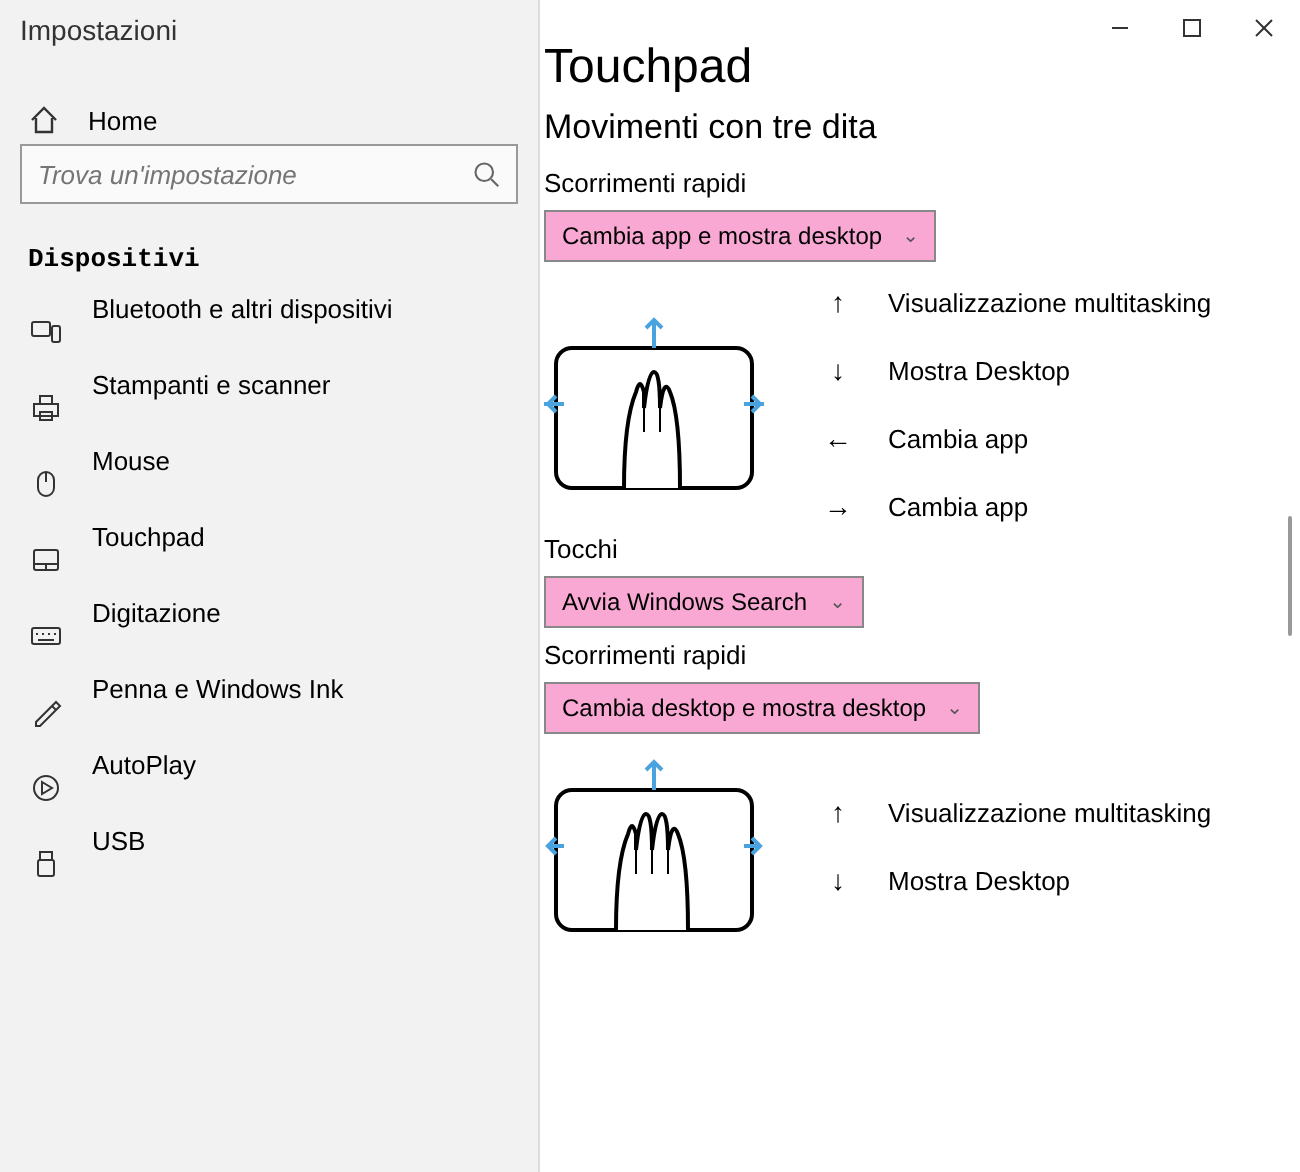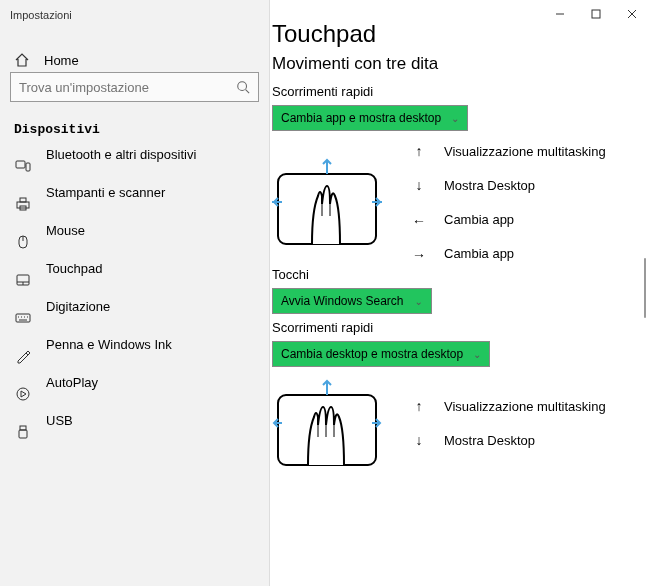--- a/index.html
+++ b/index.html
@@ -1,33 +1,33 @@
 <!DOCTYPE html>
 <html><head>
 <meta charset="utf-8">
 <style>
 * { margin: 0; padding: 0; box-sizing: border-box; font-family: "Segoe UI", Arial, sans-serif; }
 body { width: 650px; height: 586px; background: #fff; display: flex; overflow: hidden; font-size: 13px; color: #000; }
 .sidebar { width: 270px; background: #f2f2f2; display: flex; flex-direction: column; border-right: 1px solid #ddd; }
-.titlebar { height: 30px; display: flex; align-items: center; padding-left: 10px; font-size: 11px; color: #333; }
+.titlebar { height: 30px; display: flex; align-items: center; padding-left: 10px; font-size: 14px; color: #333; }
 .home-row { display: flex; align-items: flex-end; height: 38px; padding-left: 14px; gap: 14px; cursor: pointer; }
 .search-box { margin: 4px 10px 10px 10px; border: 1px solid #999; height: 30px; display: flex; align-items: center; padding: 0 8px; background: #fafafa; }
-.search-box input { flex: 1; border: none; background: transparent; font-size: 13px; color: #666; outline: none; }
+.search-box input { flex: 1; border: none; background: transparent; font-size: 13px; font-style: italic; color: #666; outline: none; }
 .category { padding: 10px 14px; font-weight: 600; font-size: 13px; font-family: Liberation Mono, monospace; }
 .nav-list { display: flex; flex-direction: column; }
 .nav-item { display: flex; height: 38px; padding-left: 14px; gap: 14px; cursor: pointer; font-size: 13px; }
 .nav-item .ic { width: 18px; display: flex; justify-content: center; align-items: center; }
 .main { flex: 1; position: relative; background: #fff; overflow: hidden; }
 .window-controls { position: absolute; top: 0; right: 0; display: flex; }
 .wc { width: 36px; height: 28px; display: flex; align-items: center; justify-content: center; cursor: pointer; }
 .content { padding: 20px 0 0 0; height: 100%; overflow-y: auto; position: relative; }
 h1 { font-size: 24px; font-weight: 400; margin-bottom: 6px; }
 h2 { font-size: 17px; font-weight: 400; margin-top: 6px; margin-bottom: 10px; }
 .label { font-size: 13px; margin-top: 6px; margin-bottom: 6px; }
-.dropdown { border: 1px solid #888; display: inline-flex; align-items: center; padding: 5px 8px; font-size: 12px; cursor: pointer; background: #22c55e; gap: 10px; min-width: 160px; justify-content: space-between; }
+.dropdown { border: 1px solid #888; display: inline-flex; align-items: center; padding: 5px 8px; font-size: 12px; cursor: pointer; background: #f9a8d4; gap: 10px; min-width: 160px; justify-content: space-between; }
 .dropdown .chev { font-size: 10px; color: #555; }
 .gesture-block { display: flex; align-items: center; margin: 12px 0 6px 0; gap: 30px; }
 .touchpad-illus { width: 110px; height: 88px; position: relative; }
 .gesture-list { display: flex; flex-direction: column; gap: 18px; font-size: 13px; }
 .gesture-row { display: flex; align-items: center; gap: 18px; }
 .gesture-row .arr { width: 14px; display: flex; justify-content: center; font-size: 14px; }
 .scroll-track { position: absolute; right: 4px; top: 258px; width: 2px; height: 60px; background: #999; border-radius: 1px; }
 .section { padding: 0 2px 0 2px; }
 svg { display: block; }
 </style>

